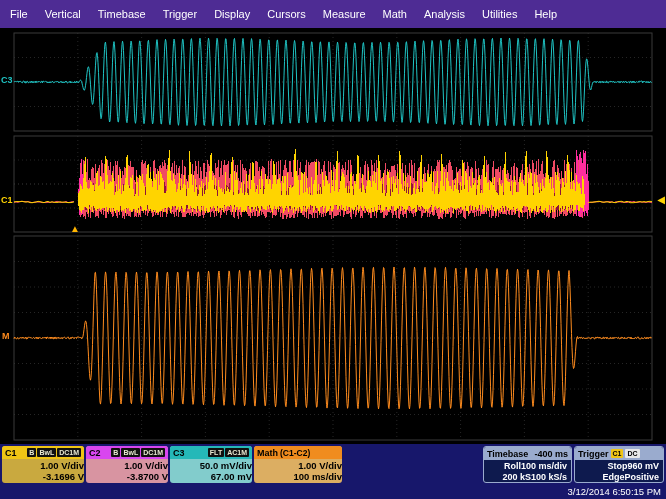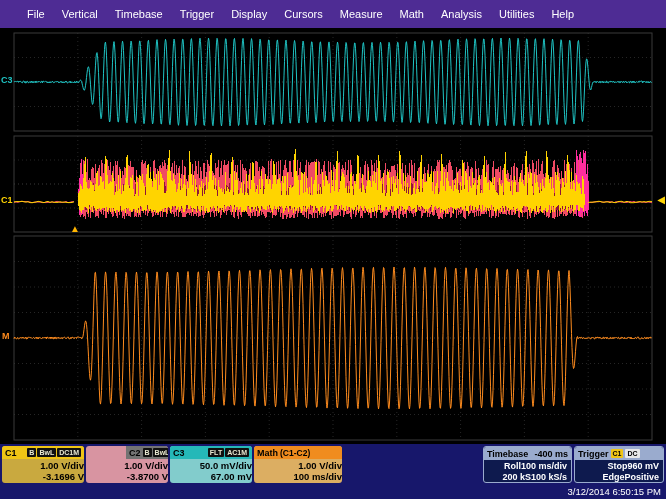--- a/index.html
+++ b/index.html
@@ -1,20 +1,20 @@
 <!DOCTYPE html>
 <html><head>
 <meta charset="utf-8">
 <style>
   html,body{margin:0;padding:0;background:#000;}
   .screen{position:relative;width:666px;height:499px;overflow:hidden;background:#000;
           font-family:"Liberation Sans",sans-serif;-webkit-font-smoothing:antialiased;}
   
   .menubar{position:absolute;top:0;left:0;width:666px;height:28px;background:#4e2c94;
-           display:flex;align-items:center;gap:17px;padding:0 27px;box-sizing:border-box;}
+           display:flex;align-items:center;gap:17px;padding:0 10px;box-sizing:border-box;}
   .menu-item{color:#fff;font-size:11px;cursor:default;white-space:nowrap;}
   
   .wavearea{position:absolute;top:28px;left:0;width:666px;height:416px;background:#000;}
   .wavearea svg{position:absolute;top:0;left:0;}
   .trace-label{position:absolute;font-size:9px;font-weight:bold;z-index:3;}
   .marker{position:absolute;font-size:10px;line-height:10px;z-index:3;}
   
   .bottombar{position:absolute;top:444px;left:0;width:666px;height:55px;background:#17176b;}
   .desc-row{position:absolute;top:2px;left:2px;width:662px;display:flex;gap:2px;}
   .desc-box{height:37px;border-radius:3px;overflow:hidden;flex:0 0 auto;box-sizing:border-box;}
@@ -123,21 +123,21 @@
               <span class="badge">BwL</span>
               <span class="badge">DC1M</span>
             </span>
           </div>
           <div class="desc-body">
             <div class="desc-line">1.00 V/div</div>
             <div class="desc-line">-3.1696 V</div>
           </div>
         </div>
         <div class="desc-box" style="width: 82px; background: rgb(216, 148, 161);">
-          <div class="desc-header" style="background: #737373; margin-left: 40px;">
+          <div class="desc-header" style="background: #d946ef;">
             <span class="desc-label">C2</span>
             <span class="badges">
               <span class="badge">B</span>
               <span class="badge">BwL</span>
               <span class="badge">DC1M</span>
             </span>
           </div>
           <div class="desc-body">
             <div class="desc-line">1.00 V/div</div>
             <div class="desc-line">-3.8700 V</div>

